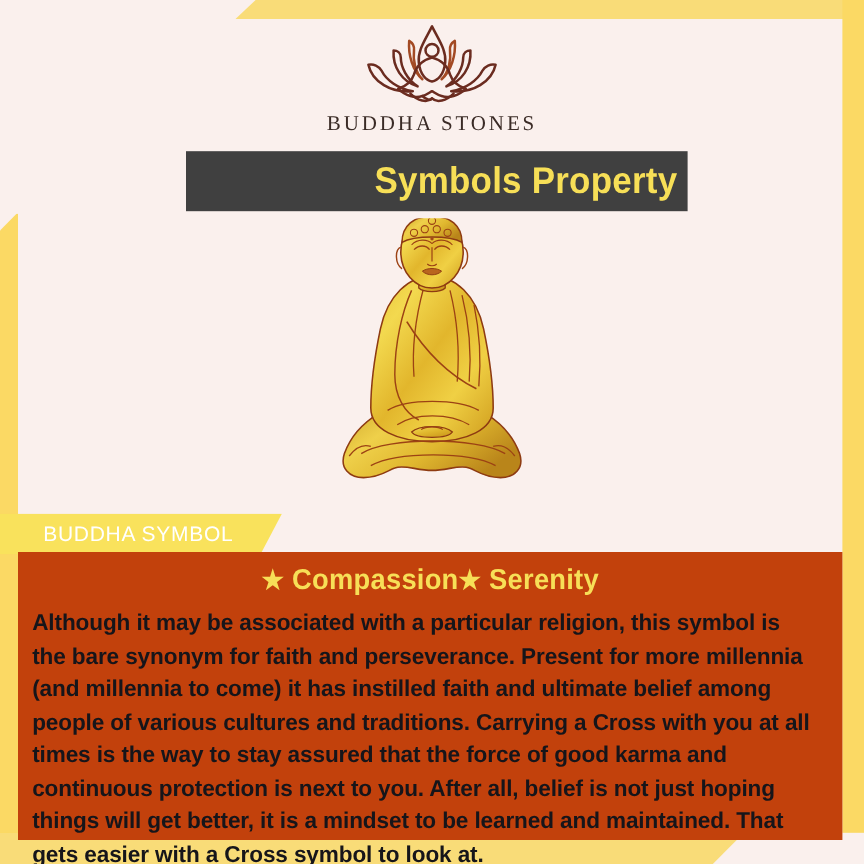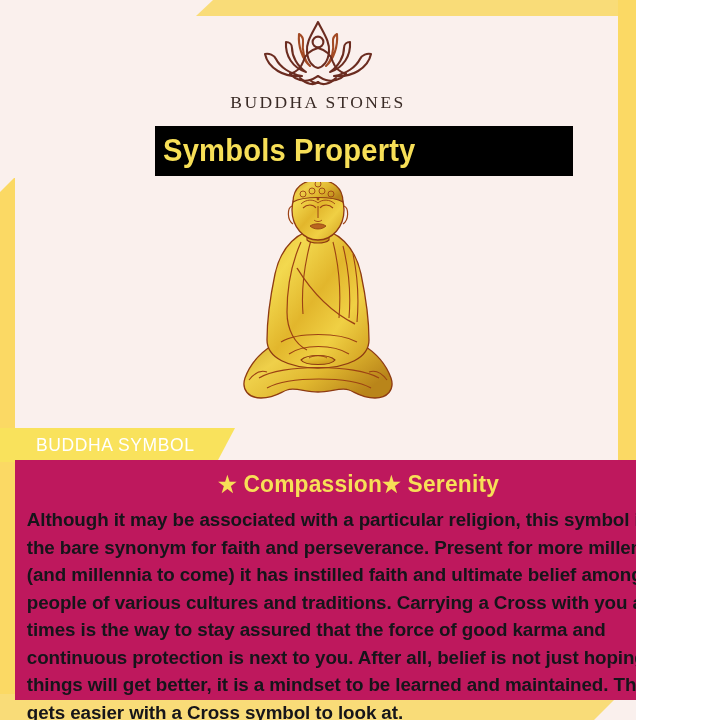--- a/index.html
+++ b/index.html
@@ -9,21 +9,21 @@
   body {
     width: 720px;
     height: 720px;
     overflow: hidden;
     font-family: "Liberation Sans", sans-serif;
     background: #ffffff;
   }
 
   #poster {
     position: relative;
-    width: 636px;
+    width: 720px;
     height: 720px;
     background: #faf0ed;
     overflow: hidden;
   }
 
   
   .deco-top-band {
     position: absolute;
     top: 0;
     left: 196px;
@@ -92,24 +92,24 @@
     font-weight: 400;
   }
 
   
   .title-banner {
     position: absolute;
     left: 155px;
     top: 126px;
     width: 418px;
     height: 50px;
-    background: #000000;
+    background: #404040;
     display: flex;
     align-items: center;
-    justify-content: flex-start;
+    justify-content: flex-end;
   }
   .title-text {
     font-family: "Liberation Sans Narrow", "Liberation Sans", sans-serif;
     font-size: 31px;
     font-weight: bold;
     color: #f7df57;
     letter-spacing: 0.2px;
     transform: scaleX(0.94);
     white-space: nowrap;
   }
@@ -152,21 +152,21 @@
     white-space: nowrap;
   }
 
   
   .content-card {
     position: absolute;
     left: 15px;
     top: 460px;
     width: 687px;
     height: 240px;
-    background: #be185d;
+    background: #c2410c;
   }
   .headline {
     text-align: center;
     margin: 10px 0 0 0;
     font-family: "Liberation Sans Narrow", "Liberation Sans", sans-serif;
     font-size: 24px;
     font-weight: bold;
     color: #f7df57;
     letter-spacing: 0.2px;
     white-space: nowrap;

